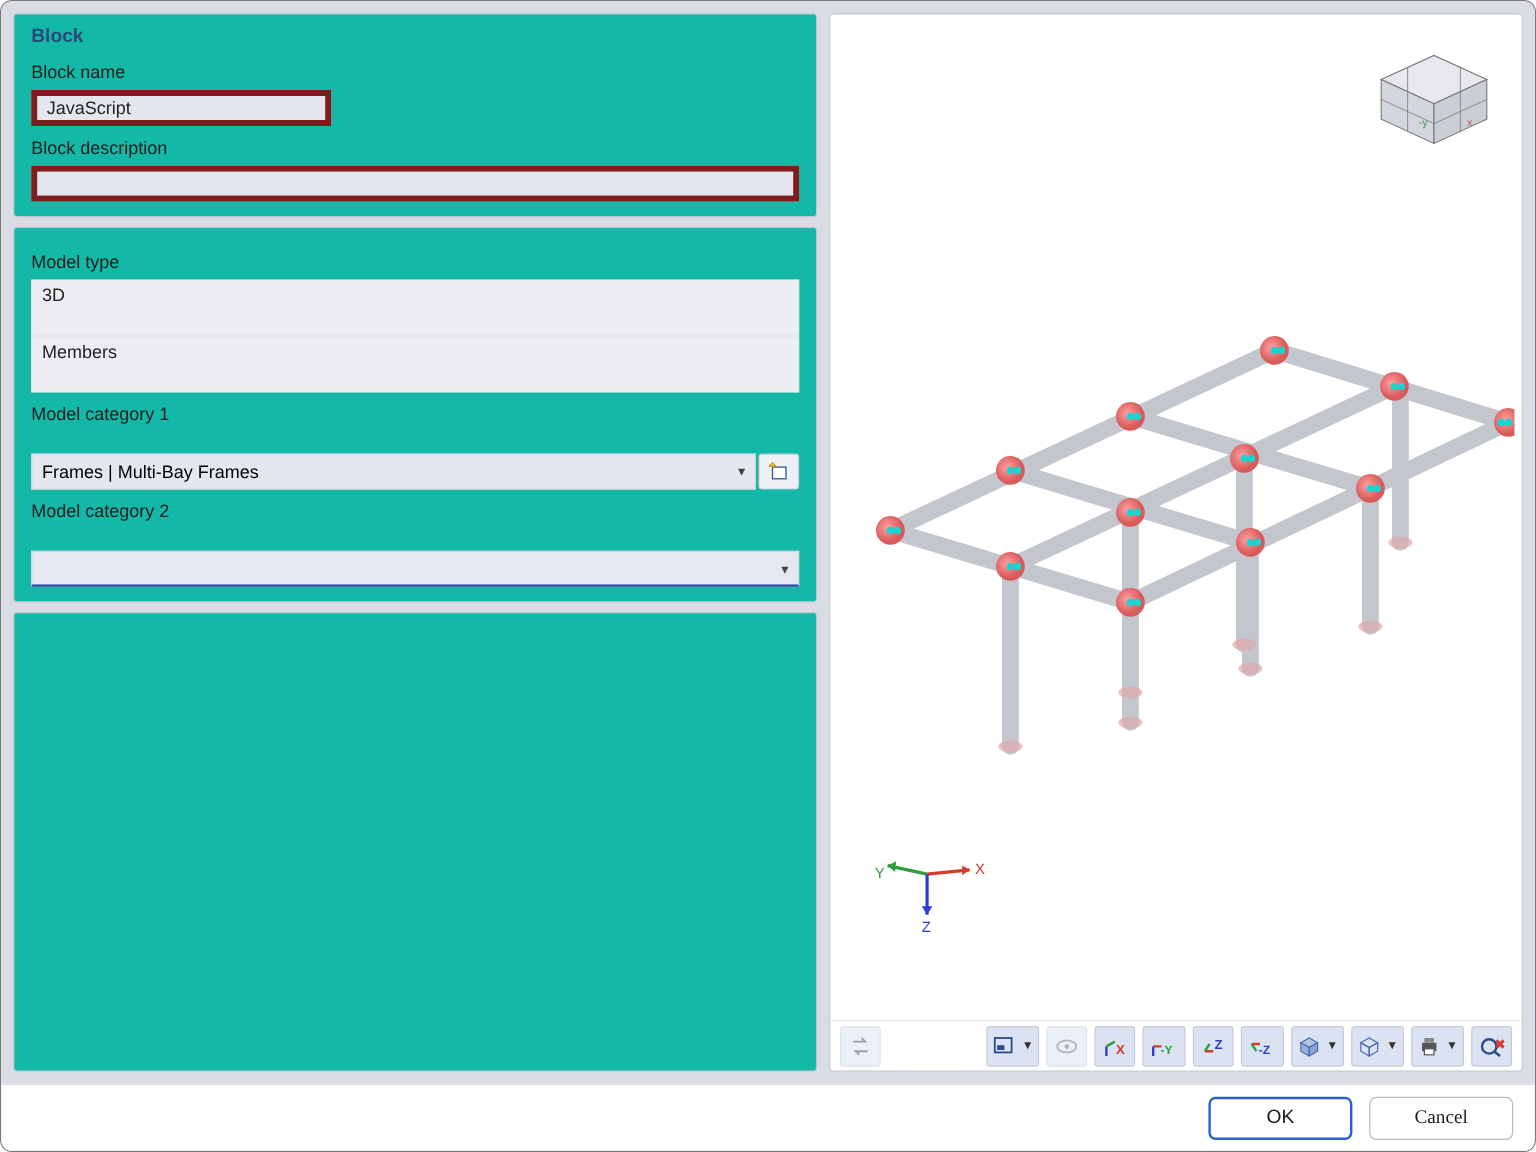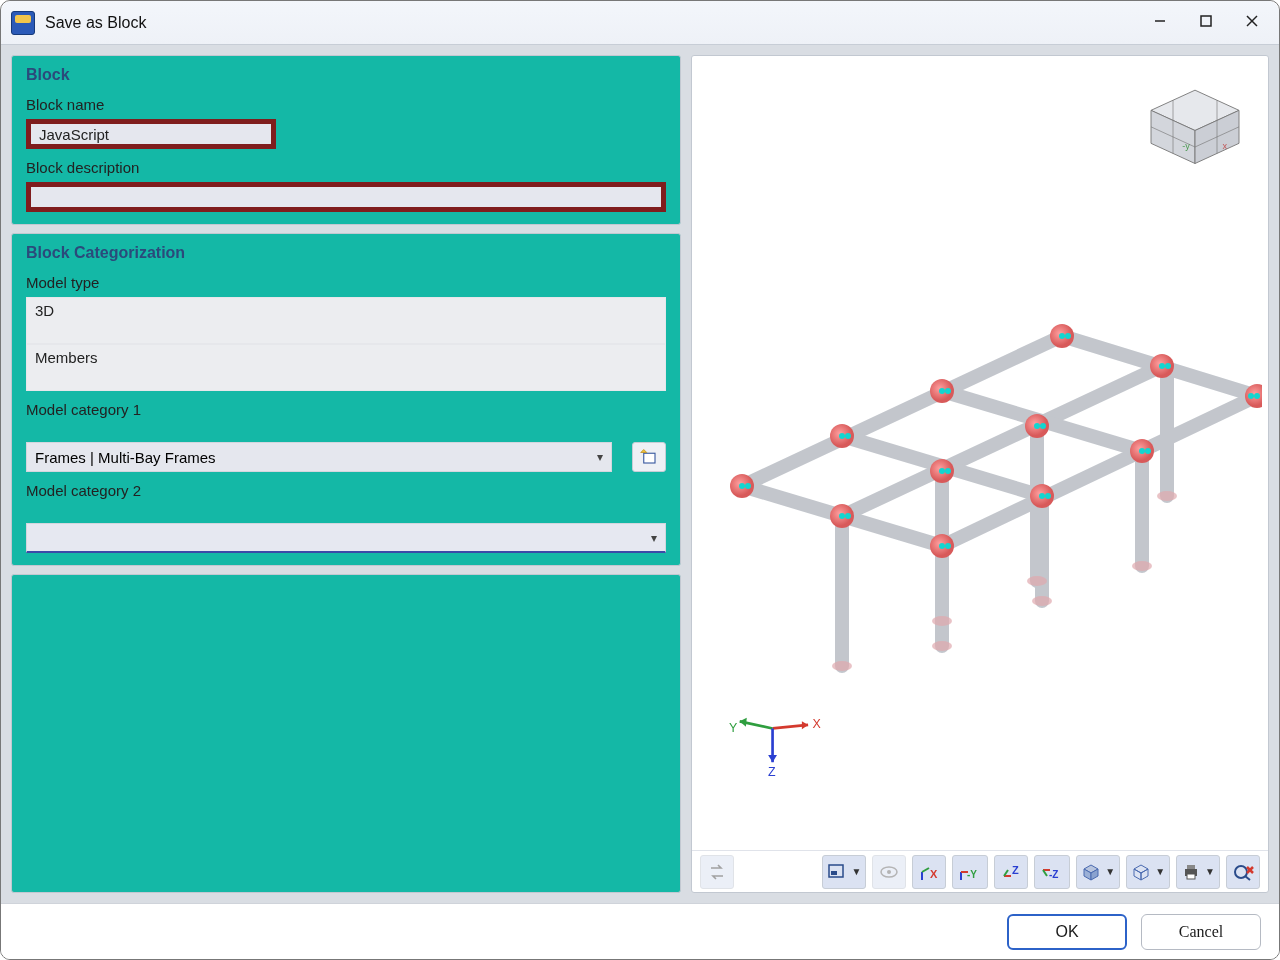--- a/index.html
+++ b/index.html
@@ -54,21 +54,21 @@
   .section-title { color: #2b4a7b; font-weight: 600; font-size: 16px; margin-bottom: 12px; }
   .label { font-size: 15px; color: #222; margin: 10px 0 6px; }
 
   .field {
     width: 250px; height: 30px; background: #e5e7ee; border: 5px solid #7f1d1d;
     padding: 4px 8px; font-size: 15px; color: #222;
   }
   .field-wide { width: 640px; }
   .readonly { background: #ecedf0; border: 1px solid #e6e7eb; width: 640px; height: 47px; padding: 4px 8px; font-size:15px; color:#222;}
 
-  .combo-row { display: flex; align-items: center; gap: 20px; margin-top: 24px; }
+  .combo-row { display: flex; align-items: center; gap: 2px; margin-top: 24px; }
   .combo {
     flex: 1; height: 30px; background: #e5e7ee; border: 1px solid #d3d6de;
     display: flex; align-items: center; padding: 0 8px; font-size:15px;
     justify-content: space-between; cursor: pointer;
   }
   .combo.highlight { border-bottom: 2px solid #3b4aa8; background: #e6e8f1;}
   .chevron { font-size: 12px; color:#444;}
   .icon-btn {
     width: 34px; height: 30px; border: 1px solid #c7cdd6; background: #eef0f5;
     display:flex; align-items:center; justify-content:center; cursor:pointer;
@@ -117,57 +117,34 @@
   .btn-secondary { border: 1px solid #b5bac3; color: #1a1a1a; font-family: Liberation Serif, serif; }
 
   .structure-svg{ position:absolute; top:140px; left:10px; width:560px; height:500px;}
 
 </style>
 </head>
 <body>
 
 <div class="window">
 
-  <div class="titlebar">
-    <div class="app-icon"></div>
-    <div class="title">Save as Block</div>
-    <div class="title-controls">
-      <button>
-        <svg width="14" height="14">
-            <line x1="2" y1="7" x2="12" y2="7" stroke="#222" stroke-width="1.5"></line>
-          </svg>
-      </button>
-      <button>
-        <svg width="14" height="14">
-            <rect x="2" y="2" width="10" height="10" fill="none" stroke="#222" stroke-width="1.5"></rect>
-          </svg>
-      </button>
-      <button class="close">
-        <svg width="14" height="14">
-            <line x1="2" y1="2" x2="12" y2="12" stroke="#222" stroke-width="1.5"></line>
-            <line x1="12" y1="2" x2="2" y2="12" stroke="#222" stroke-width="1.5"></line>
-          </svg>
-      </button>
-    </div>
-  </div>
 
   <div class="content">
 
     <div class="left-col">
 
       <div class="panel">
         <div class="section-title">Block</div>
         <div class="label">Block name</div>
         <input class="field" value="JavaScript" style="">
         <div class="label">Block description</div>
         <input class="field field-wide" value="" style="">
       </div>
 
       <div class="panel">
-        <div class="section-title">Block Categorization</div>
 
         <div class="label">Model type</div>
         <div class="readonly">3D</div>
 
         <div class="readonly">Members</div>
 
         <div class="label">Model category 1</div>
         <div class="combo-row">
           <div class="combo">
             <span>Frames | Multi-Bay Frames</span>

